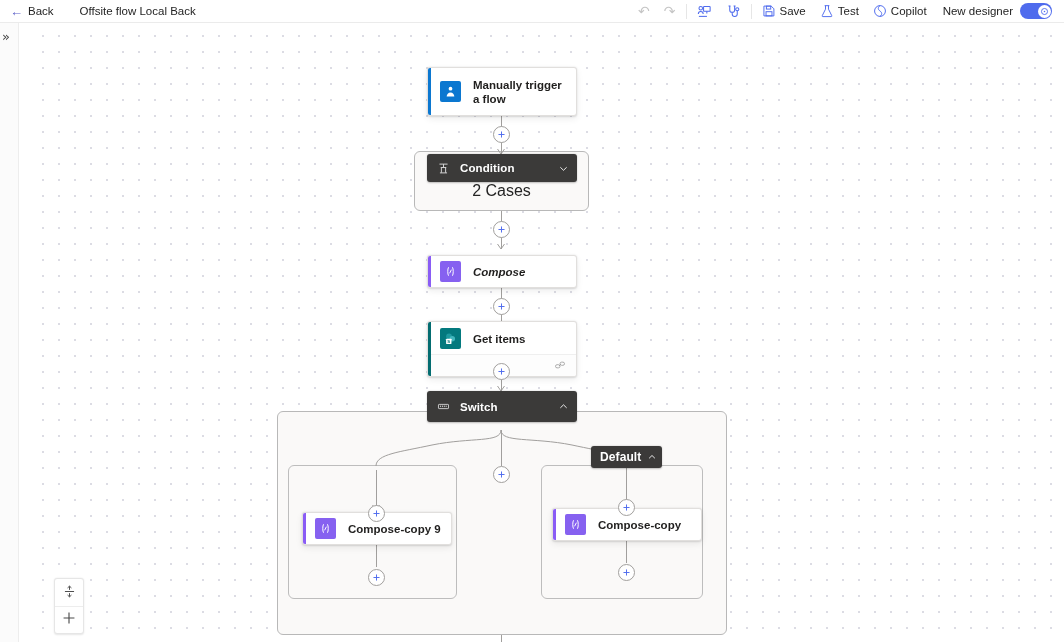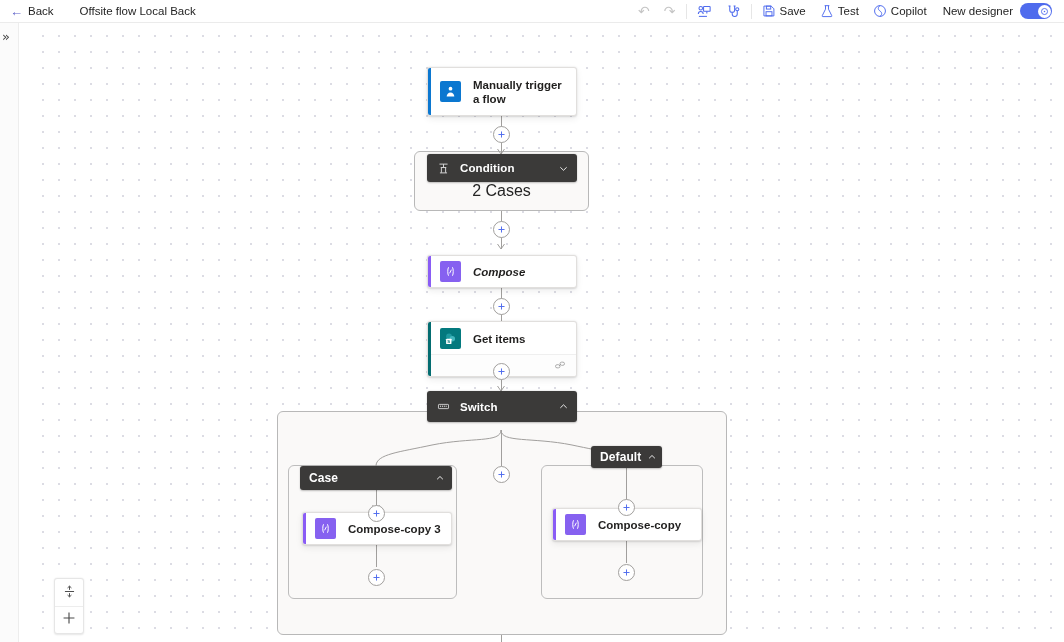--- a/index.html
+++ b/index.html
@@ -410,49 +410,41 @@
       </svg>
     </span>
     <span class="ch-label">Switch</span>
     <span class="chev">
       <svg width="11" height="11" viewBox="0 0 16 16" fill="none" stroke="#ffffff" stroke-width="1.3">
         <path d="M3.4 10.0 L8 5.6 L12.6 10.0"></path>
       </svg>
     </span>
   </div>
 
-  <div class="ctrl-header small" style="left:268px; top:443px; width:152px;">
-    <span class="ch-label">Case</span>
-    <span class="chev">
-      <svg width="10" height="10" viewBox="0 0 16 16" fill="none" stroke="#ffffff" stroke-width="1.4">
-        <path d="M3.4 10.0 L8 5.6 L12.6 10.0"></path>
-      </svg>
-    </span>
-  </div>
 
   <div class="ctrl-header small" style="left:559px; top:423px; width:71px; height:22px;">
     <span class="ch-label">Default</span>
     <span class="chev" style="padding-left:6px;">
       <svg width="10" height="10" viewBox="0 0 16 16" fill="none" stroke="#ffffff" stroke-width="1.4">
         <path d="M3.4 10.0 L8 5.6 L12.6 10.0"></path>
       </svg>
     </span>
   </div>
 
   <div class="card" style="left:270px; top:489px; width:150px; height:33px;">
     <span class="accent" style="background:#8a5cf5;"></span>
     <div class="row">
       <span class="ic" style="background:#8661f0;">
         <svg width="13" height="13" viewBox="0 0 16 16" fill="none" stroke="#ffffff" stroke-width="1.2">
           <path d="M5.6 2.8C4.3 4.6 4.3 11.4 5.6 13.2"></path>
           <path d="M10.4 2.8c1.3 1.8 1.3 8.6 0 10.4"></path>
           <path d="M6.9 10.2 L9.1 5.8"></path>
         </svg>
       </span>
-      <span class="title">Compose-copy 3</span>
+      <span class="title">Compose-copy 9</span>
     </div>
   </div>
 
   <div class="card" style="left:520px; top:485px; width:150px; height:33px;">
     <span class="accent" style="background:#8a5cf5;"></span>
     <div class="row">
       <span class="ic" style="background:#8661f0;">
         <svg width="13" height="13" viewBox="0 0 16 16" fill="none" stroke="#ffffff" stroke-width="1.2">
           <path d="M5.6 2.8C4.3 4.6 4.3 11.4 5.6 13.2"></path>
           <path d="M10.4 2.8c1.3 1.8 1.3 8.6 0 10.4"></path>

